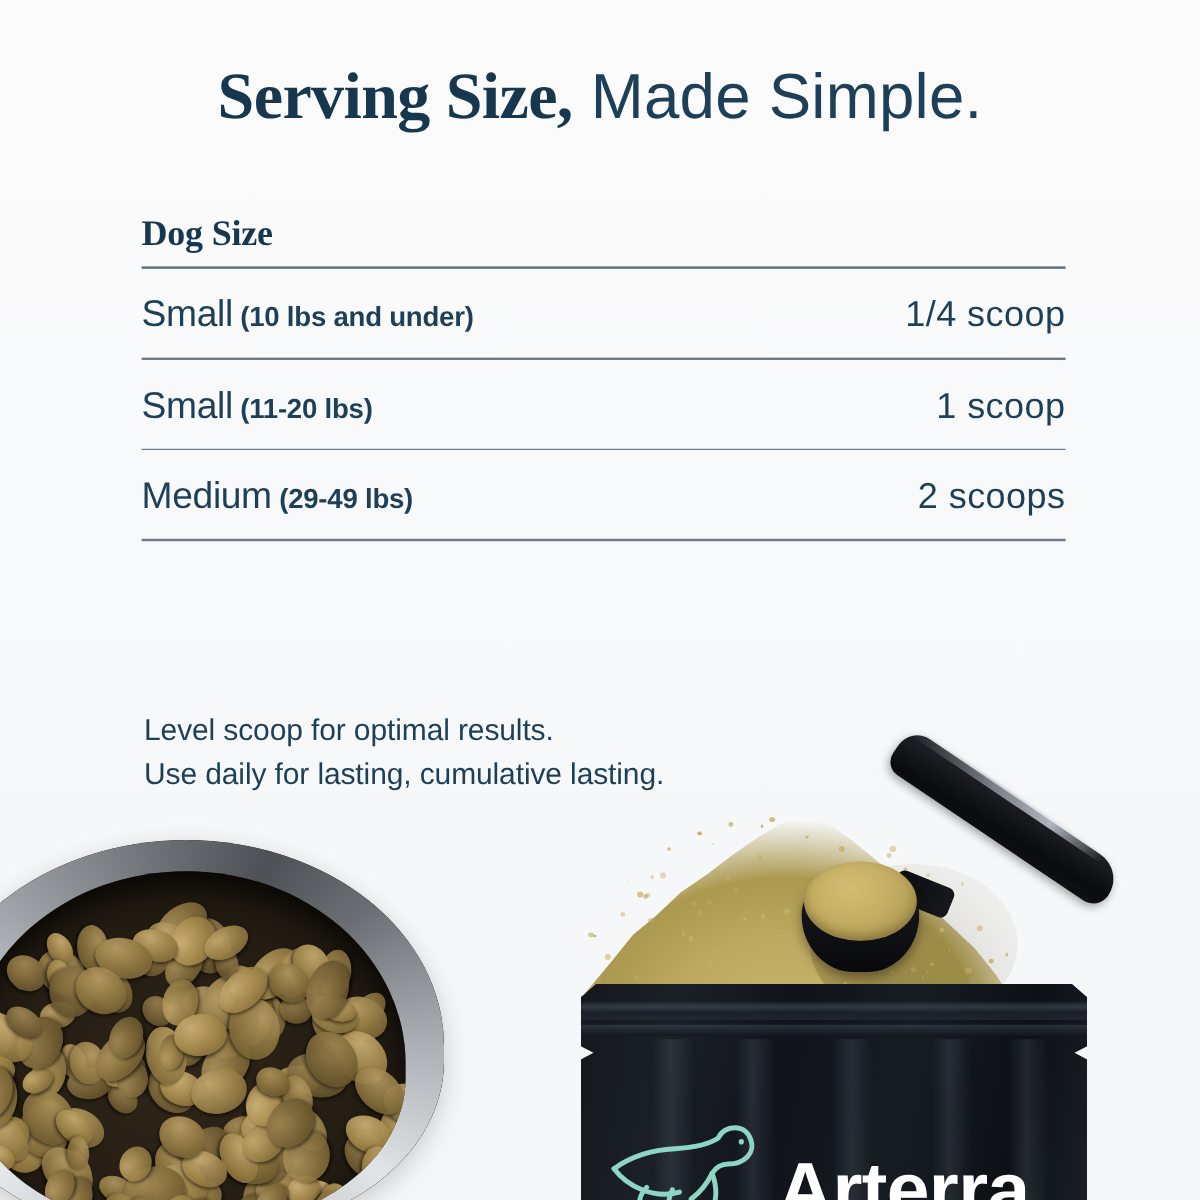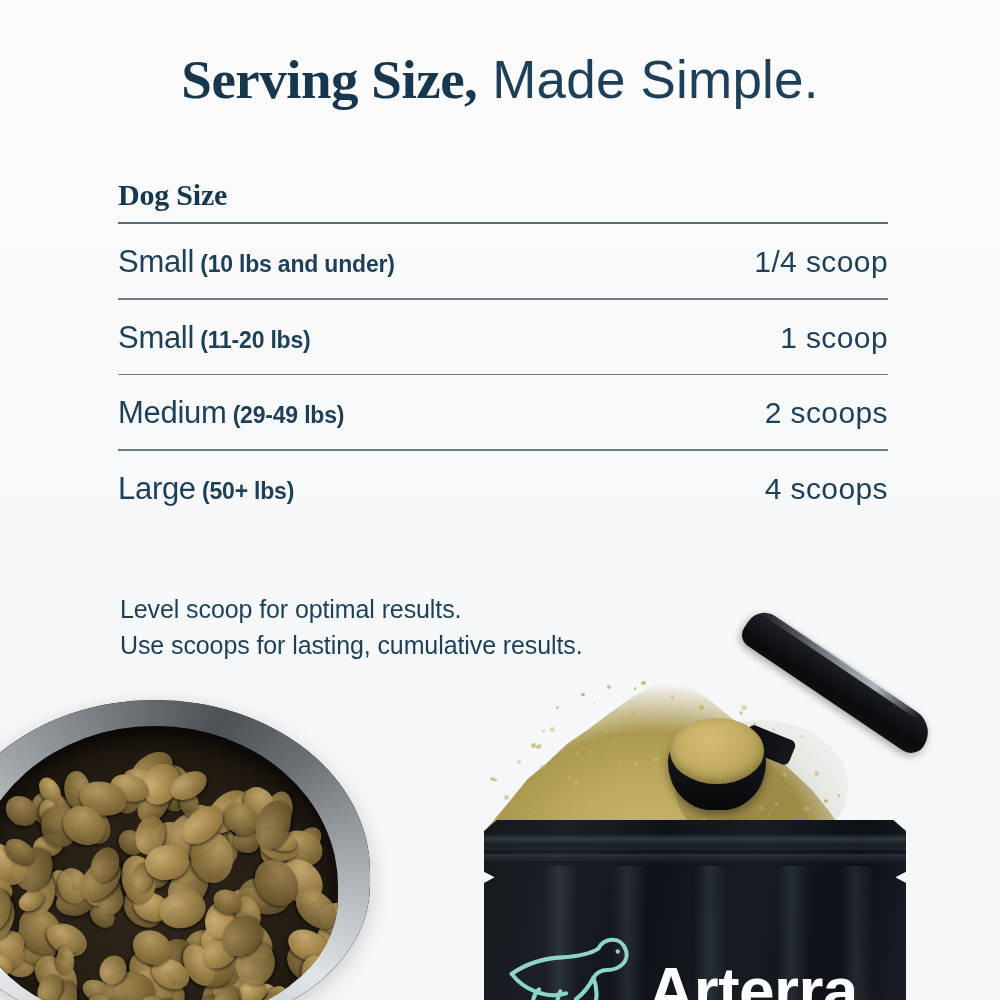--- a/index.html
+++ b/index.html
@@ -377,32 +377,26 @@
     <div class="rule thin"></div>
 
     <div class="row">
       <div class="cell-left">
         <span class="size-name">Medium</span><span class="size-range"> (29-49 lbs)</span>
       </div>
       <div class="cell-right">2 scoops</div>
     </div>
     <div class="rule thin"></div>
 
-    <div class="row">
-      <div class="cell-left">
-        <span class="size-name">Large</span><span class="size-range"> (50+ lbs)</span>
-      </div>
-      <div class="cell-right">4 scoops</div>
-    </div>
 
   </div>
 
   <div class="notes">
     <div class="note-line">Level scoop for optimal results.</div>
-    <div class="note-line">Use scoops for lasting, cumulative results.</div>
+    <div class="note-line">Use daily for lasting, cumulative lasting.</div>
   </div>
 
   <div class="bowl">
     <div class="bowl-rim"></div>
     <div class="bowl-inner">
       <div class="kibble" id="kibble-field">
           <div class="k" style="left: 88.6205%; top: 30.5697%; width: 34.2399px; height: 21.5138px; margin-left: -17.12px; margin-top: -10.7569px; transform: rotate(-48.2deg); background: radial-gradient(at 34% 30%, rgb(181, 154, 99) 0%, rgb(143, 119, 67) 48%, rgb(102, 83, 41) 100%); opacity: 0.91;"></div>
           <div class="k" style="left: 75.8226%; top: 66.1331%; width: 40.1971px; height: 26.2283px; margin-left: -20.0985px; margin-top: -13.1142px; transform: rotate(57.9deg); background: radial-gradient(at 34% 30%, rgb(181, 154, 99) 0%, rgb(143, 119, 67) 48%, rgb(102, 83, 41) 100%); opacity: 0.92;"></div>
           <div class="k" style="left: 62.2708%; top: 66.6056%; width: 35.0208px; height: 23.6358px; margin-left: -17.5104px; margin-top: -11.8179px; transform: rotate(-7.6deg); background: radial-gradient(at 34% 30%, rgb(169, 143, 88) 0%, rgb(132, 109, 60) 48%, rgb(92, 74, 39) 100%); opacity: 0.93;"></div>
           <div class="k" style="left: 66.2189%; top: 72.9%; width: 33.3489px; height: 23.4554px; margin-left: -16.6744px; margin-top: -11.7277px; transform: rotate(52deg); background: radial-gradient(at 34% 30%, rgb(203, 176, 119) 0%, rgb(166, 138, 78) 48%, rgb(118, 96, 47) 100%); opacity: 0.98;"></div>

